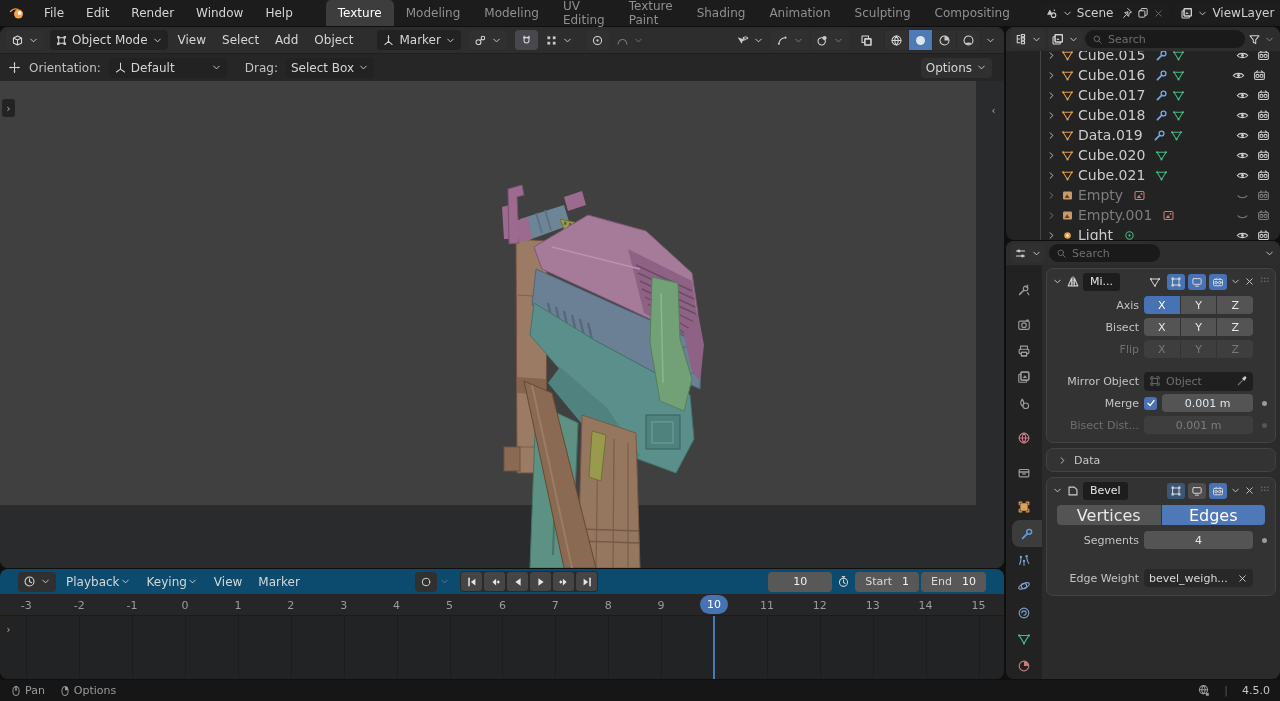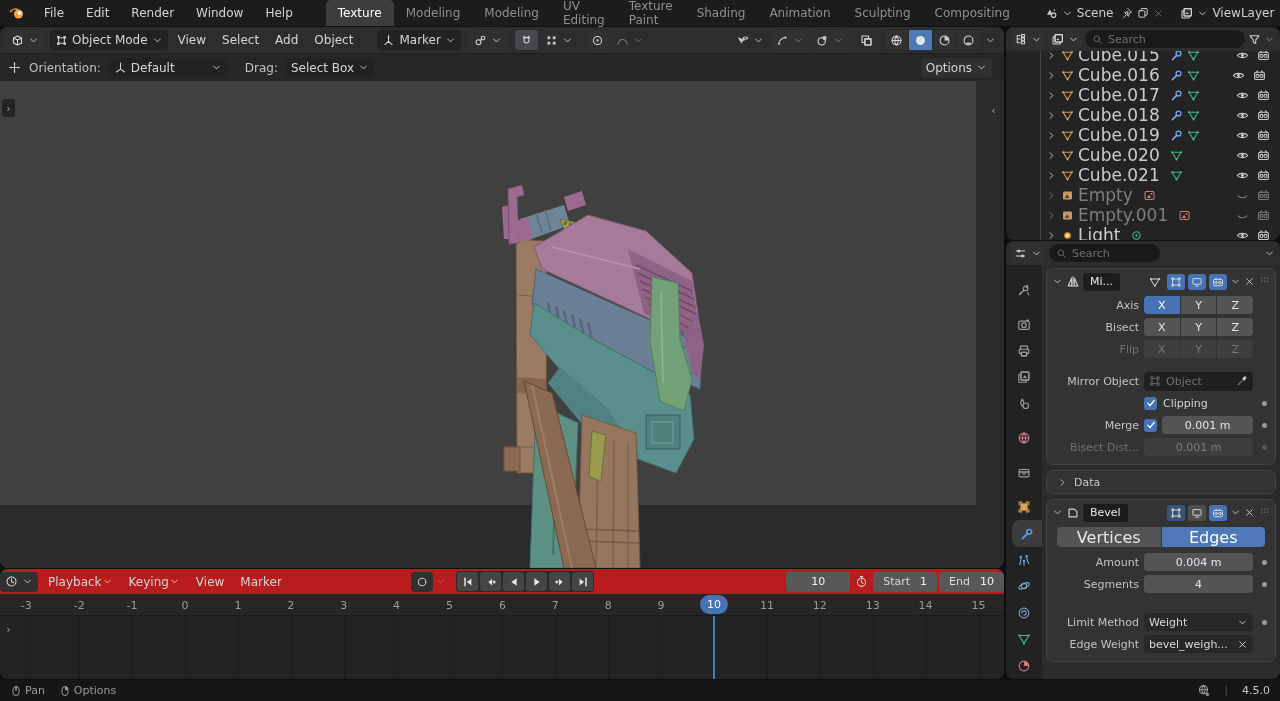--- a/index.html
+++ b/index.html
@@ -36,21 +36,21 @@
   #toolrow { height:28px; background:#262626; display:flex; align-items:center; padding:0 8px; gap:8px;
     border-top:1px solid #1f1f1f; }
   .lbl-dim { color:#c2c2c2; }
   #vp-canvas { position:relative; width:1004px; height:487px; background:#2a2b2c; }
   #vp-backdrop { position:absolute; left:0; top:0; width:976px; height:424px; background:#404040; }
   .edge-toggle { position:absolute; width:13px; height:18px; background:#232323; color:#aaaaaa;
     border-radius:3px; display:flex; align-items:center; justify-content:center; font-size:10px; }
 
   
   #timeline { left:0; top:569px; width:1004px; height:110px; background:#232425; }
-  #tl-header { height:25px; background:#b91c1c; display:flex; align-items:center; padding:0 0; gap:2px; }
+  #tl-header { height:25px; background:#0c4a6e; display:flex; align-items:center; padding:0 18px; gap:2px; }
   #tl-ruler { position:relative; height:22px; background:#262626; border-bottom:1px solid #1b1b1b; }
   .tick { position:absolute; top:0; height:22px; transform:translateX(-50%); display:flex;
     align-items:center; color:#9b9b9b; font-size:11px; }
   .tick.cur { background:#4772b3; color:#ffffff; border-radius:10px; padding:0 7px; height:19px; top:1px; }
   #tl-body { position:relative; height:63px; background:#222324; }
   .gridline { position:absolute; top:0; bottom:0; width:1px; background:#1c1d1e; }
   #playhead { position:absolute; width:2px; background:#4a7ab5; left:713px; top:47px; height:63px; z-index:3; }
   .tl-field { height:20px; background:#585858; border-radius:4px; display:flex; align-items:center;
     justify-content:center; gap:10px; color:#f2f2f2; font-size:11px; padding:0 10px; }
   #playback-group { display:flex; gap:2px; background:#2a2a2a; border-radius:4px; padding:1px; }
@@ -58,21 +58,21 @@
     align-items:center; justify-content:center; color:#e6e6e6; }
 
   
   #outliner { left:1006px; top:27px; width:274px; height:213px; background:#232323; }
   #ol-header { height:24px; background:#2d2d2d; display:flex; align-items:center; gap:3px; padding:0 5px; }
   .search-field { flex:1; height:18px; background:#1a1a1a; border-radius:9px; display:flex;
     align-items:center; gap:5px; padding:0 7px; color:#6f6f6f; font-size:11px; }
   #ol-rows { position:relative; height:189px; overflow:hidden; }
   #ol-guide { position:absolute; left:34px; top:0; bottom:0; width:1px; background:#454545; }
   .ol-row { position:relative; display:flex; align-items:center; height:20px; padding-left:40px; gap:4px;
-    color:#cccccc; font-size:17px; }
+    color:#cccccc; font-size:14px; }
   .ol-row.dim { color:#7d7d7d; }
   .ol-sp { flex:1; }
   .ol-right { display:flex; gap:8px; padding-right:10px; }
 
   
   #properties { left:1006px; top:241px; width:274px; height:438px; background:#2b2b2b; display:flex; flex-direction:column; }
   #prop-header { height:24px; background:#2d2d2d; display:flex; align-items:center; gap:4px; padding:0 5px; flex:none; }
   #prop-main { display:flex; flex:1; min-height:0; }
   #prop-tabs { width:36px; background:#222222; display:flex; flex-direction:column; align-items:center;
     padding-top:12px; flex:none; }
@@ -897,21 +897,21 @@
           </svg>
         </span>
         <span class="ic ">
           <svg width="13" height="13" viewBox="0 0 16 16" fill="none" stroke="currentColor" stroke-width="1.3" stroke-linecap="round" stroke-linejoin="round">
             <path d="M2.5 4 H13.5 L8 13 Z" stroke="#e0a053"></path>
             <circle cx="2.5" cy="4" r="1.2" fill="#e0a053" stroke="none"></circle>
             <circle cx="13.5" cy="4" r="1.2" fill="#e0a053" stroke="none"></circle>
             <circle cx="8" cy="13" r="1.2" fill="#e0a053" stroke="none"></circle>
           </svg>
         </span>
-        <span>Cube.019</span>
+        <span>Data.019</span>
         <span style="width:2px"></span>
         <span class="ic ">
           <svg width="13" height="13" viewBox="0 0 16 16" fill="none" stroke="currentColor" stroke-width="1.3" stroke-linecap="round" stroke-linejoin="round">
             <path d="M3 13 L8.2 7.8" stroke="#71a8e8" stroke-width="2.2"></path>
             <circle cx="10.5" cy="5.5" r="3" stroke="#71a8e8" stroke-width="1.6"></circle>
             <path d="M12.5 3.5 L14.5 1.5" stroke="#2323 00" stroke-width="0"></path>
           </svg>
         </span>
         <span class="ic ">
           <svg width="13" height="13" viewBox="0 0 16 16" fill="none" stroke="currentColor" stroke-width="1.3" stroke-linecap="round" stroke-linejoin="round">
@@ -1407,34 +1407,20 @@
             <span class="ic">
                 <svg width="12" height="12" viewBox="0 0 16 16" fill="none" stroke="currentColor" stroke-width="1.3" stroke-linecap="round" stroke-linejoin="round">
                   <path d="M3 13 L8.5 7.5" stroke-width="1.6"></path>
                   <path d="M8 5 L11 8 L13.5 4.5 a1.8 1.8 0 0 0 -2.5 -2.5 Z" fill="#c9c9c9" stroke="none"></path>
                 </svg>
               </span>
           </div>
             <span></span>
         </div>
         <div class="prow">
-          <span class="plabel"></span>
-          <div class="chk-row">
-            <span class="checkbox">
-                <span class="ic">
-                  <svg width="10" height="10" viewBox="0 0 16 16" fill="none" stroke="currentColor" stroke-width="1.3" stroke-linecap="round" stroke-linejoin="round">
-                    <path d="M3 8.5 L6.5 12 L13 4" stroke="#fff" stroke-width="2"></path>
-                  </svg>
-                </span>
-              </span>
-            <span>Clipping</span>
-          </div>
-          <span class="dot"></span>
-        </div>
-        <div class="prow">
           <span class="plabel">Merge</span>
           <div style="display:flex;align-items:center;gap:5px">
             <span class="checkbox">
                 <span class="ic">
                   <svg width="10" height="10" viewBox="0 0 16 16" fill="none" stroke="currentColor" stroke-width="1.3" stroke-linecap="round" stroke-linejoin="round">
                     <path d="M3 8.5 L6.5 12 L13 4" stroke="#fff" stroke-width="2"></path>
                   </svg>
                 </span>
               </span>
             <div class="val-field" style="flex:1">
@@ -1527,47 +1513,27 @@
                   <circle cx="13" cy="7" r="1"></circle>
                 </g>
               </svg>
             </span>
         </div>
         <div class="aff-seg" id="seg-affect">
             <div class="aff-btn">Vertices</div>
             <div class="aff-btn sel">Edges</div>
           </div>
         <div class="prow">
-          <span class="plabel">Amount</span>
-          <div class="val-field">
-              <span>0.004 m</span>
-            </div>
-          <span class="dot"></span>
-        </div>
-        <div class="prow">
           <span class="plabel">Segments</span>
           <div class="val-field">
               <span>4</span>
             </div>
           <span class="dot"></span>
         </div>
         <div style="height:16px"></div>
-        <div class="prow">
-          <span class="plabel">Limit Method</span>
-          <div class="drop-field">
-            <span>Weight</span>
-              <span class="grow"></span>
-            <span class="ic">
-                <svg width="11" height="11" viewBox="0 0 16 16" fill="none" stroke="currentColor" stroke-width="1.3" stroke-linecap="round" stroke-linejoin="round">
-                  <path d="M4 6 L8 10 L12 6"></path>
-                </svg>
-              </span>
-          </div>
-          <span class="dot"></span>
-        </div>
         <div class="prow">
           <span class="plabel">Edge Weight</span>
           <div class="drop-field">
             <span>bevel_weigh...</span>
               <span class="grow"></span>
             <span class="ic">
                 <svg width="11" height="11" viewBox="0 0 16 16" fill="none" stroke="currentColor" stroke-width="1.3" stroke-linecap="round" stroke-linejoin="round">
                   <path d="M4 4 L12 12 M12 4 L4 12"></path>
                 </svg>
               </span>

